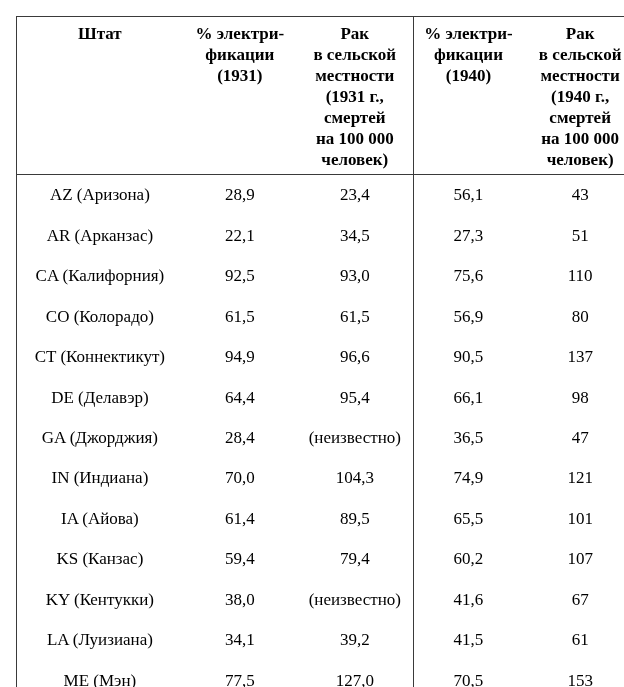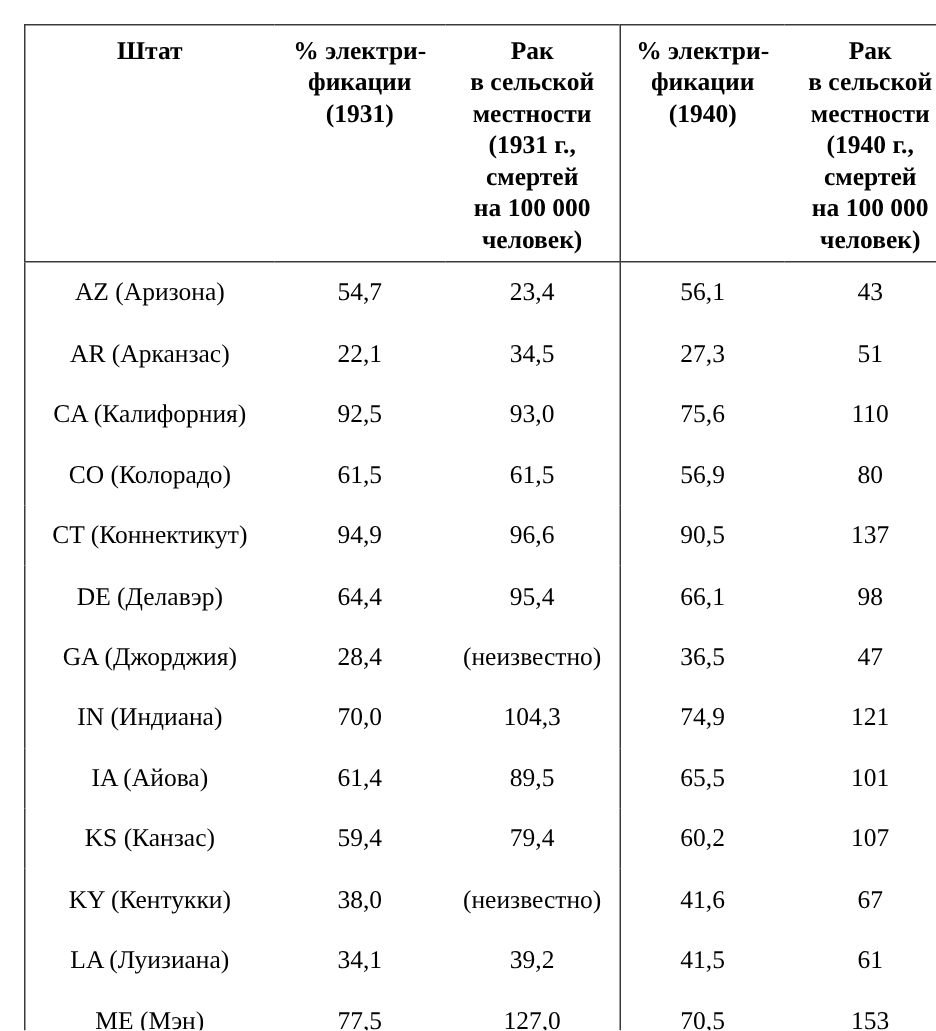--- a/index.html
+++ b/index.html
@@ -89,21 +89,21 @@
 местности
 (1940 г.,
 смертей
 на 100 000
 человек)</th>
       </tr>
     </thead>
     <tbody>
         <tr>
           <td>AZ (Аризона)</td>
-          <td>54,7</td>
+          <td>28,9</td>
           <td>23,4</td>
           <td>56,1</td>
           <td>43</td>
         </tr>
         <tr>
           <td>AR (Арканзас)</td>
           <td>22,1</td>
           <td>34,5</td>
           <td>27,3</td>
           <td>51</td>

